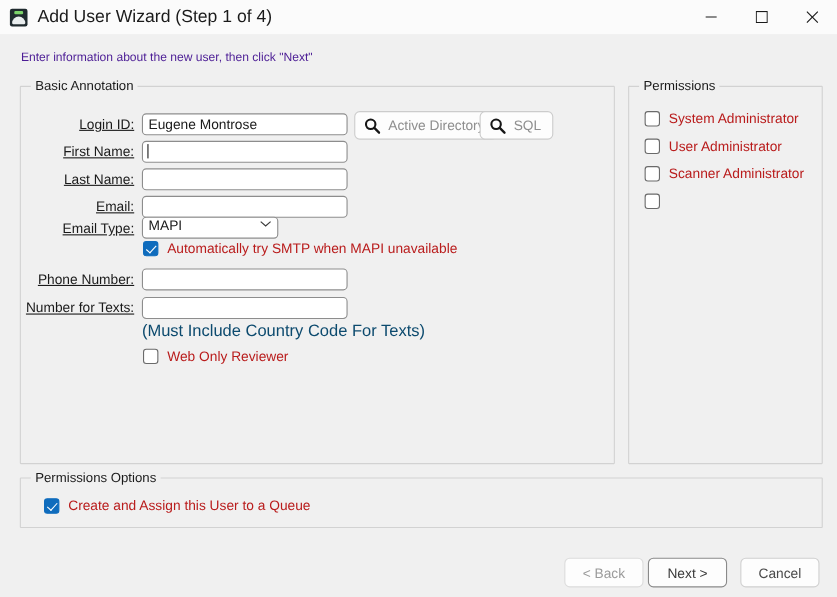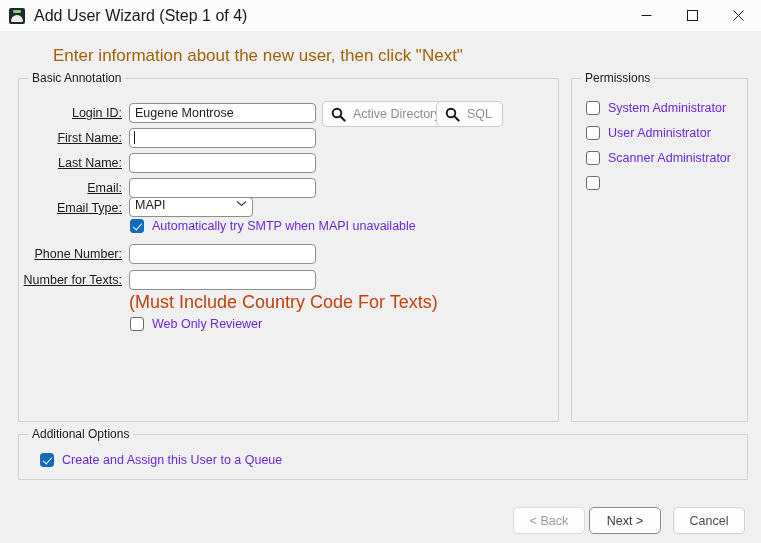--- a/index.html
+++ b/index.html
@@ -68,24 +68,23 @@
     align-items: center;
     justify-content: center;
     color: #1a1a1a;
   }
   .win-btn svg { display: block; }
 
   
   .instruction {
     position: absolute;
     left: 19px; top: 46px;
-    font-size: 17px;
-    color: #a16207;
-    white-space: nowrap;
-    margin-left: 34px;
+    font-size: 11px;
+    color: #4c1d95;
+    white-space: nowrap;
   }
 
   
   .groupbox {
     position: absolute;
     border: 1px solid #d2d2d2;
     border-radius: 1px;
   }
   .group-title {
     position: absolute;
@@ -209,31 +208,31 @@
     content: "";
     position: absolute;
     left: 4px; top: 1px;
     width: 4px; height: 8px;
     border: solid #ffffff;
     border-width: 0 1.6px 1.6px 0;
     transform: rotate(42deg);
   }
   .cblabel {
     font-size: 12.5px;
-    color: #6d28d9;
+    color: #b91c1c;
     white-space: nowrap;
     text-align: right;
   }
 
   
   .hint {
     position: absolute;
     left: 129px;
-    font-size: 18px;
-    color: #c2410c;
+    font-size: 15px;
+    color: #0c4a6e;
     white-space: nowrap;
   }
 
   
   .btn {
     position: absolute;
     height: 27px;
     box-sizing: border-box;
     background: #fdfdfd;
     border: 1px solid #d0d0d0;
@@ -355,21 +354,21 @@
 </div>
 <div class="cbrow" style="left:586px; top:151px;">
   <div class="cbox"></div>
   <div class="cblabel">Scanner Administrator</div>
 </div>
 <div class="cbrow" style="left:586px; top:176px;">
   <div class="cbox"></div>
 </div>
 
 <div class="groupbox" id="gb-addl">
-  <div class="group-title">Additional Options</div>
+  <div class="group-title">Permissions Options</div>
 </div>
 
 <div class="cbrow" style="left:40px; top:453px;">
   <div class="cbox checked"></div>
   <div class="cblabel">Create and Assign this User to a Queue</div>
 </div>
 
 <div class="btn disabled" id="btn-back">&lt; Back</div>
 <div class="btn default" id="btn-next">Next &gt;</div>
 <div class="btn" id="btn-cancel">Cancel</div>

